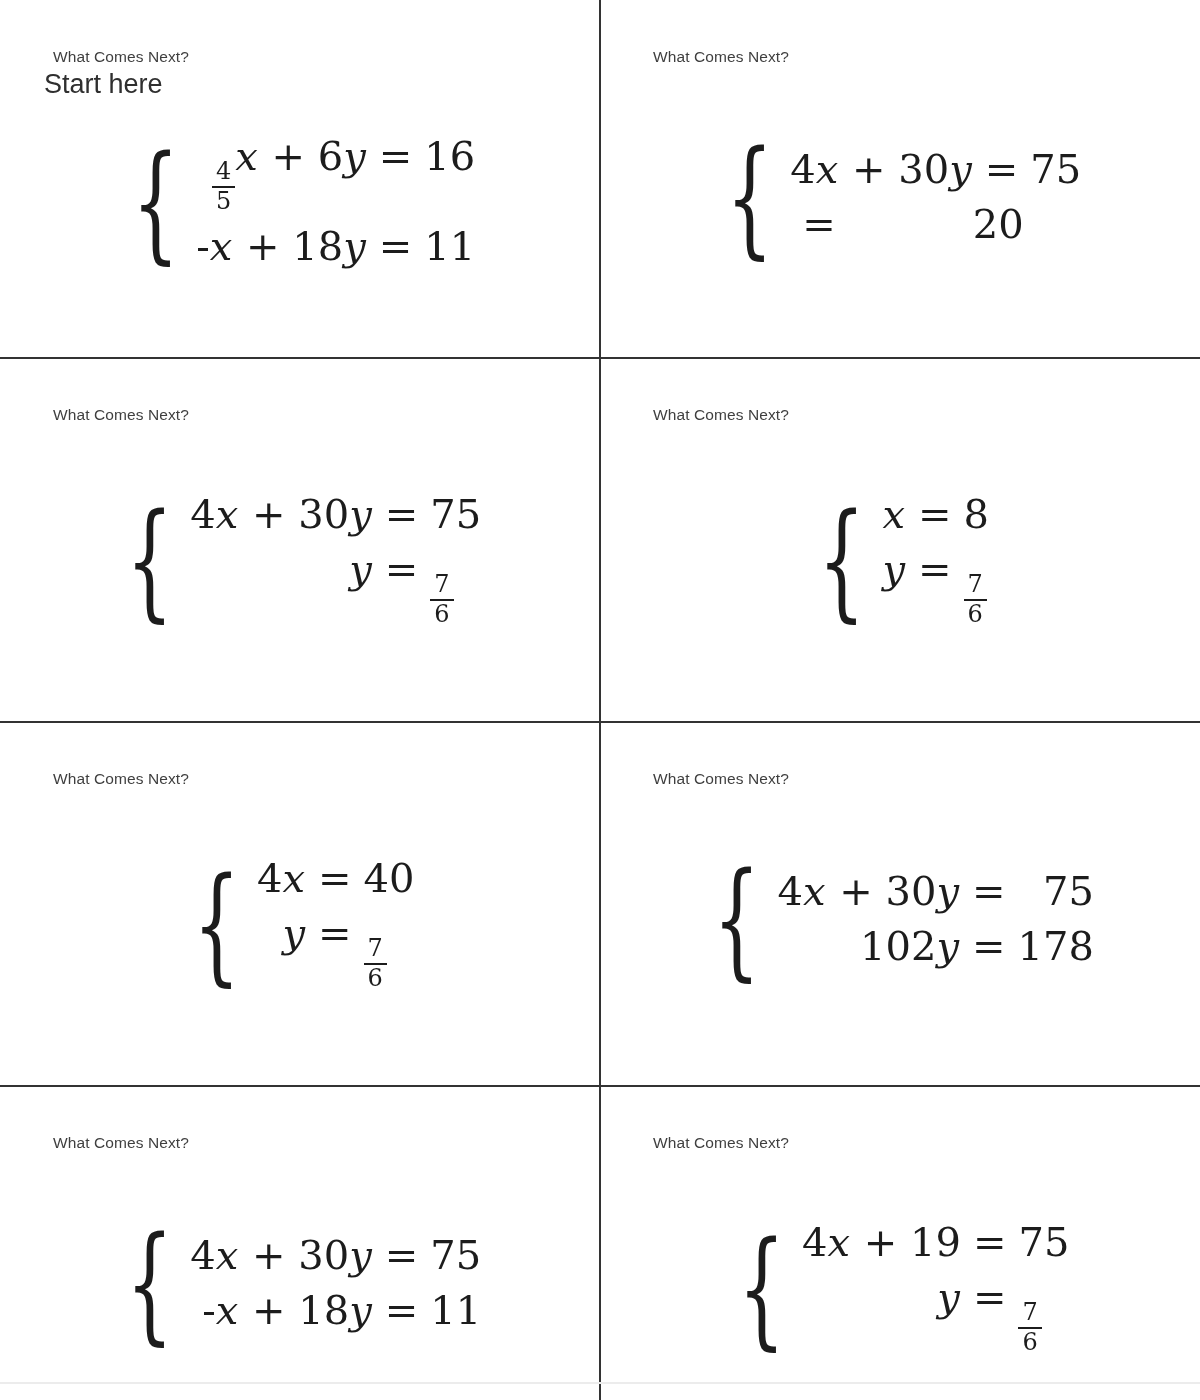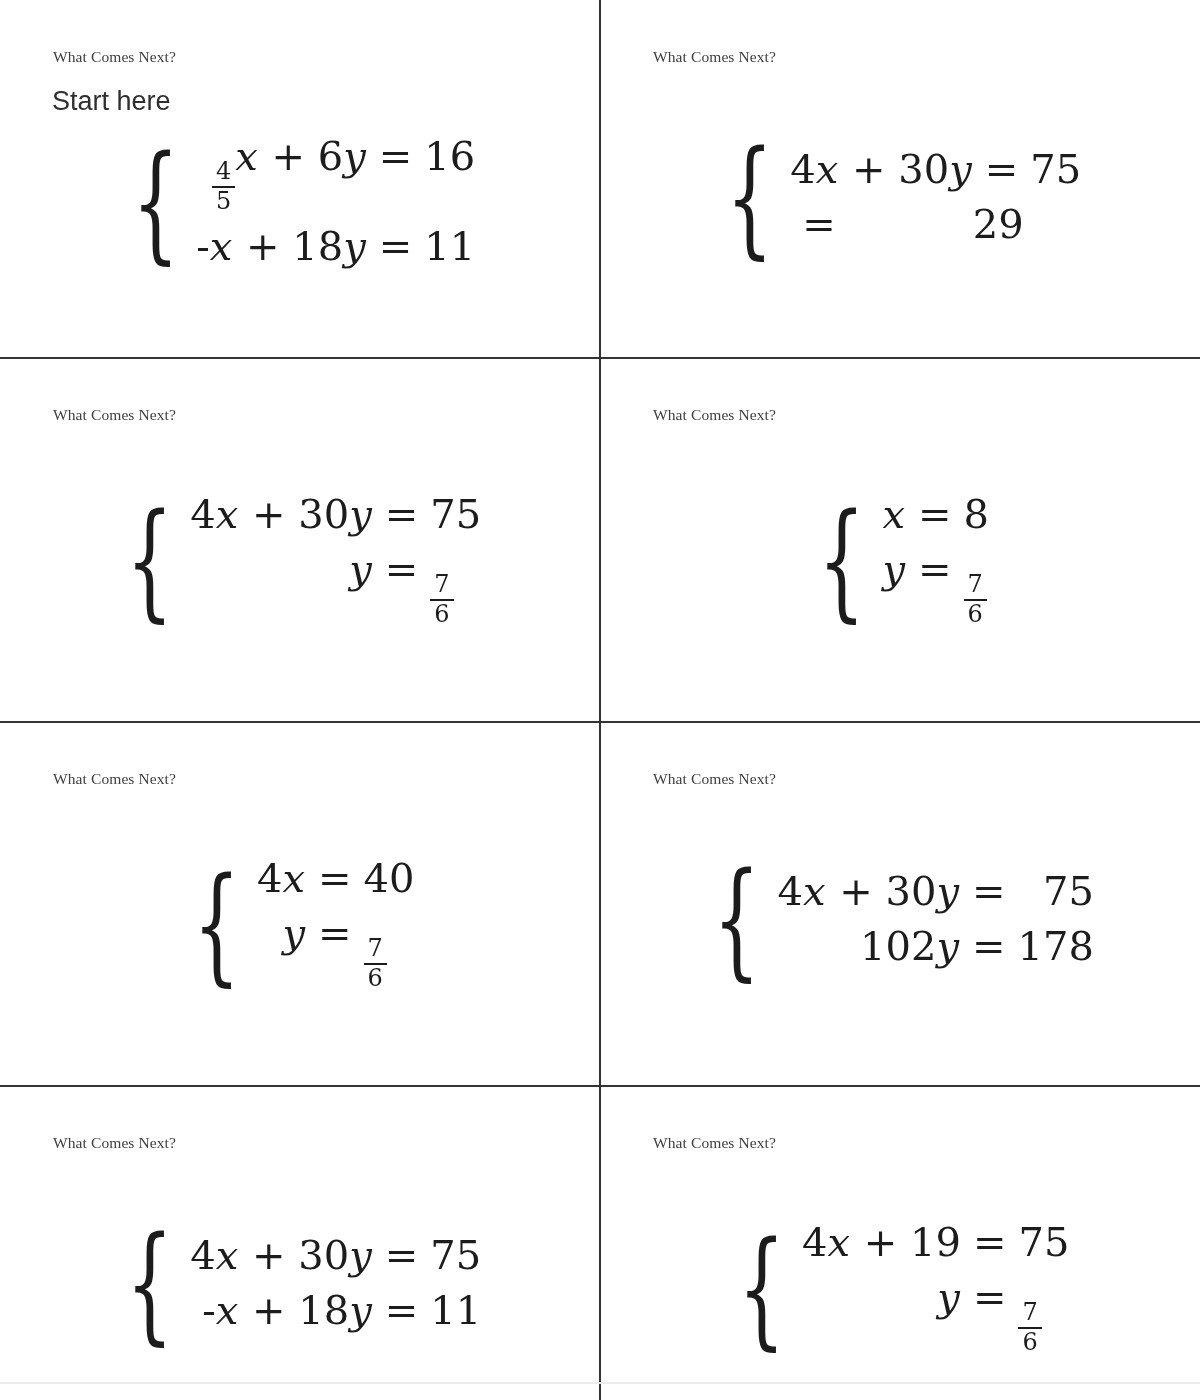--- a/index.html
+++ b/index.html
@@ -12,25 +12,24 @@
     position:absolute;left:0;top:0;width:1200px;height:1400px;
     display:grid;
     grid-template-columns:600px 600px;
     grid-template-rows:358px 364px 364px 314px;
   }
   .card{position:relative;}
   .hdr{
     position:absolute;left:53px;top:48px;
     font-size:15.5px;line-height:1.2;color:#3f3f3f;
     letter-spacing:.1px;
-    font-family:Liberation Serif, serif;
   }
   .sub{
-    position:absolute;left:52px;top:68px;
-    font-size:27px;line-height:1.2;color:#2f2f2f;margin-top:17px;
+    position:absolute;left:44px;top:68px;
+    font-size:27px;line-height:1.2;color:#2f2f2f;
   }
   .math{
     position:absolute;left:0;right:0;top:133px;
     display:flex;justify-content:center;align-items:center;
     font-family:"DejaVu Serif","Liberation Serif",serif;
     font-size:40px;color:#1c1c1c;
   }
   .brace{
     display:inline-block;
     font-size:128px;line-height:1;font-weight:400;
@@ -87,21 +86,21 @@
   <div class="card">
     <div class="hdr">What Comes Next?</div>
 
     <div class="math">
       <span class="brace">{</span>
       <span class="rows">
           <span class="lhs"><span class="mtxt">4</span><i class="mvar">x</i><span class="mtxt"> + </span><span class="mtxt">30</span><i class="mvar">y</i></span>
           <span class="eqc">=</span>
           <span class="rhs"><span class="mtxt">75</span></span>
           <span class="eqc">=</span>
-          <span class="rhs"><span class="mtxt">29</span></span>
+          <span class="rhs"><span class="mtxt">20</span></span>
         </span>
     </div>
   </div>
 
   <div class="card">
     <div class="hdr">What Comes Next?</div>
 
     <div class="math">
       <span class="brace">{</span>
       <span class="rows">

